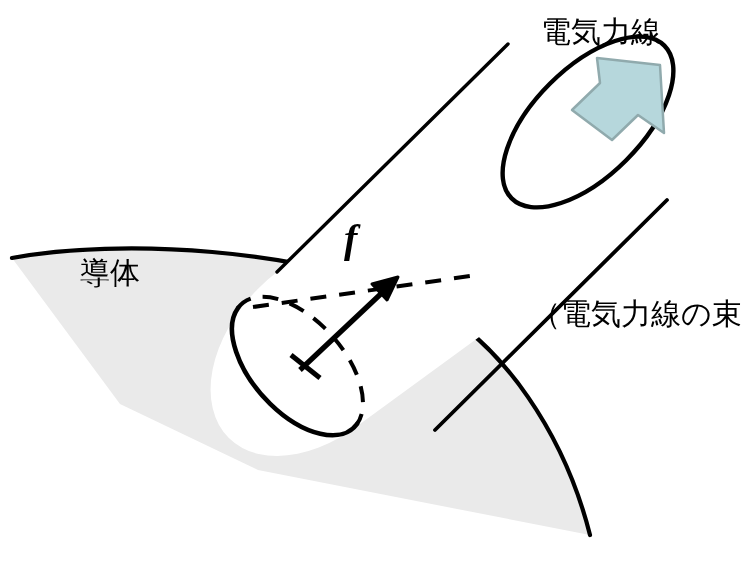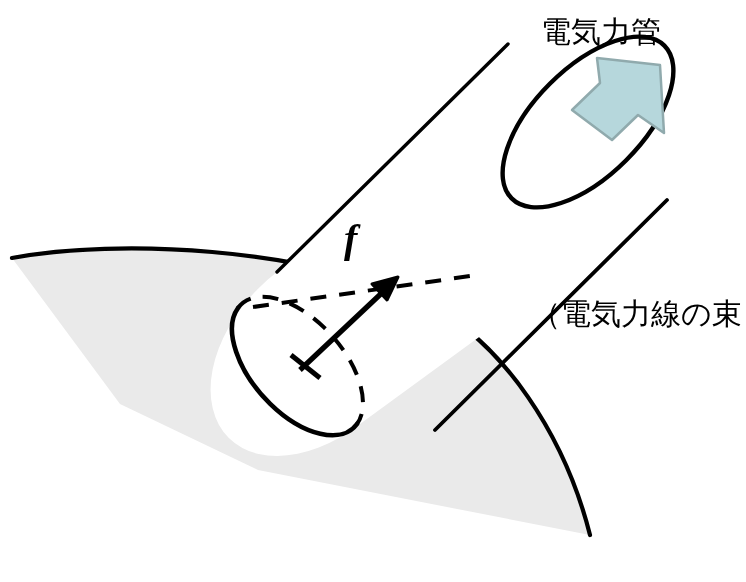--- a/index.html
+++ b/index.html
@@ -126,20 +126,21 @@
                L 664,133
                L 638,115
                L 612,140
                L 572,110
                L 600,83
                Z" fill="#b6d7dc" stroke="#90aaad" stroke-width="2.5" stroke-linejoin="round"></path>
     </g>
 
   </svg>
 
+  <div class="fig-label" id="label-conductor">導体</div>
 
-  <div class="fig-label" id="label-field-lines">電気力管</div>
+  <div class="fig-label" id="label-field-lines">電気力線</div>
 
   <div class="fig-label" id="label-flux-tube"><span class="line2">（電気力線の束）</span></div>
 
   <div id="label-f">f</div>
 
 </div>
 
 </body></html>

